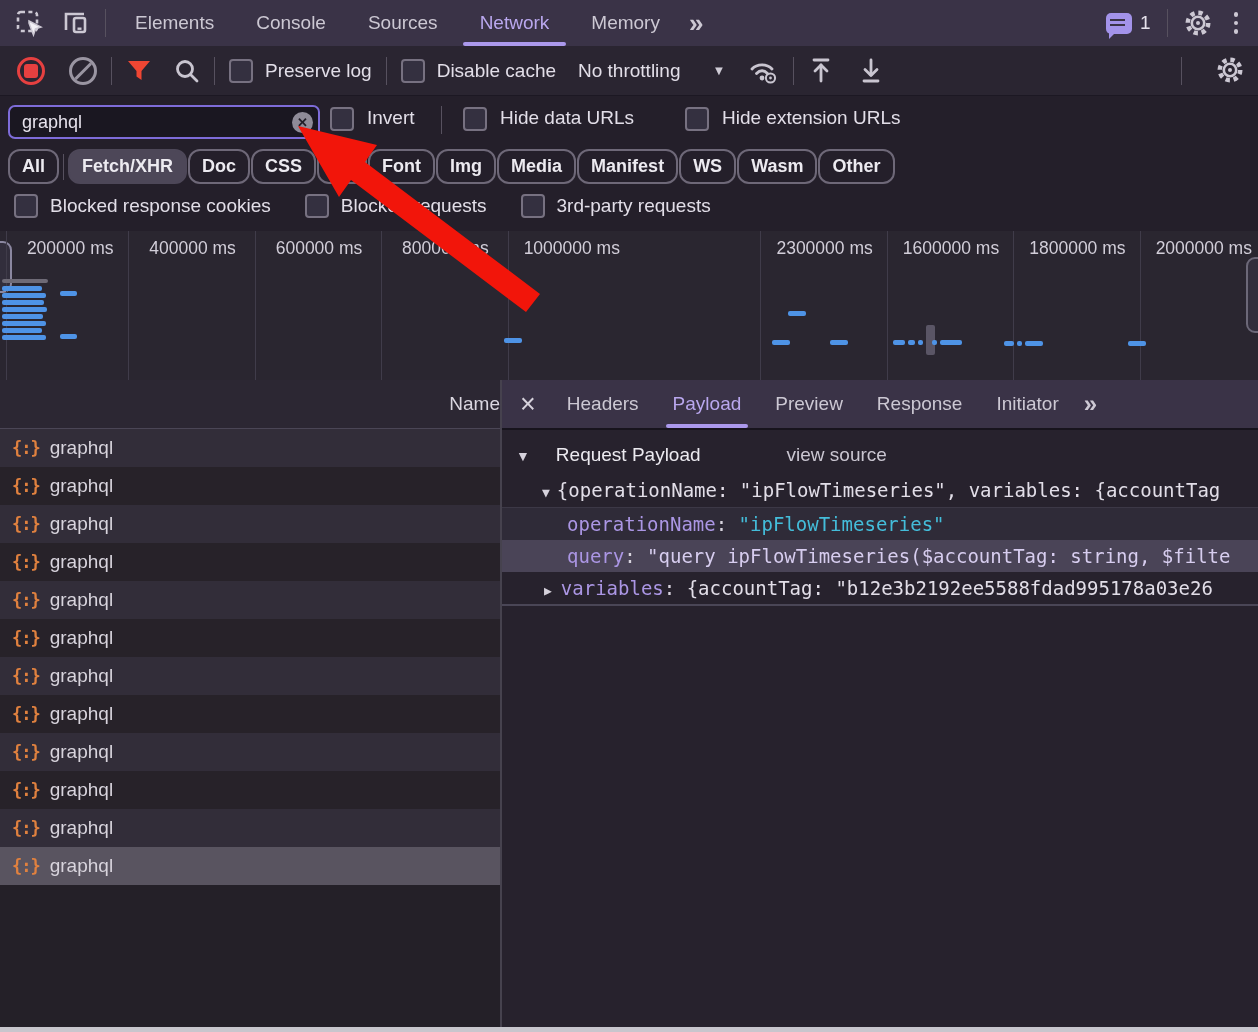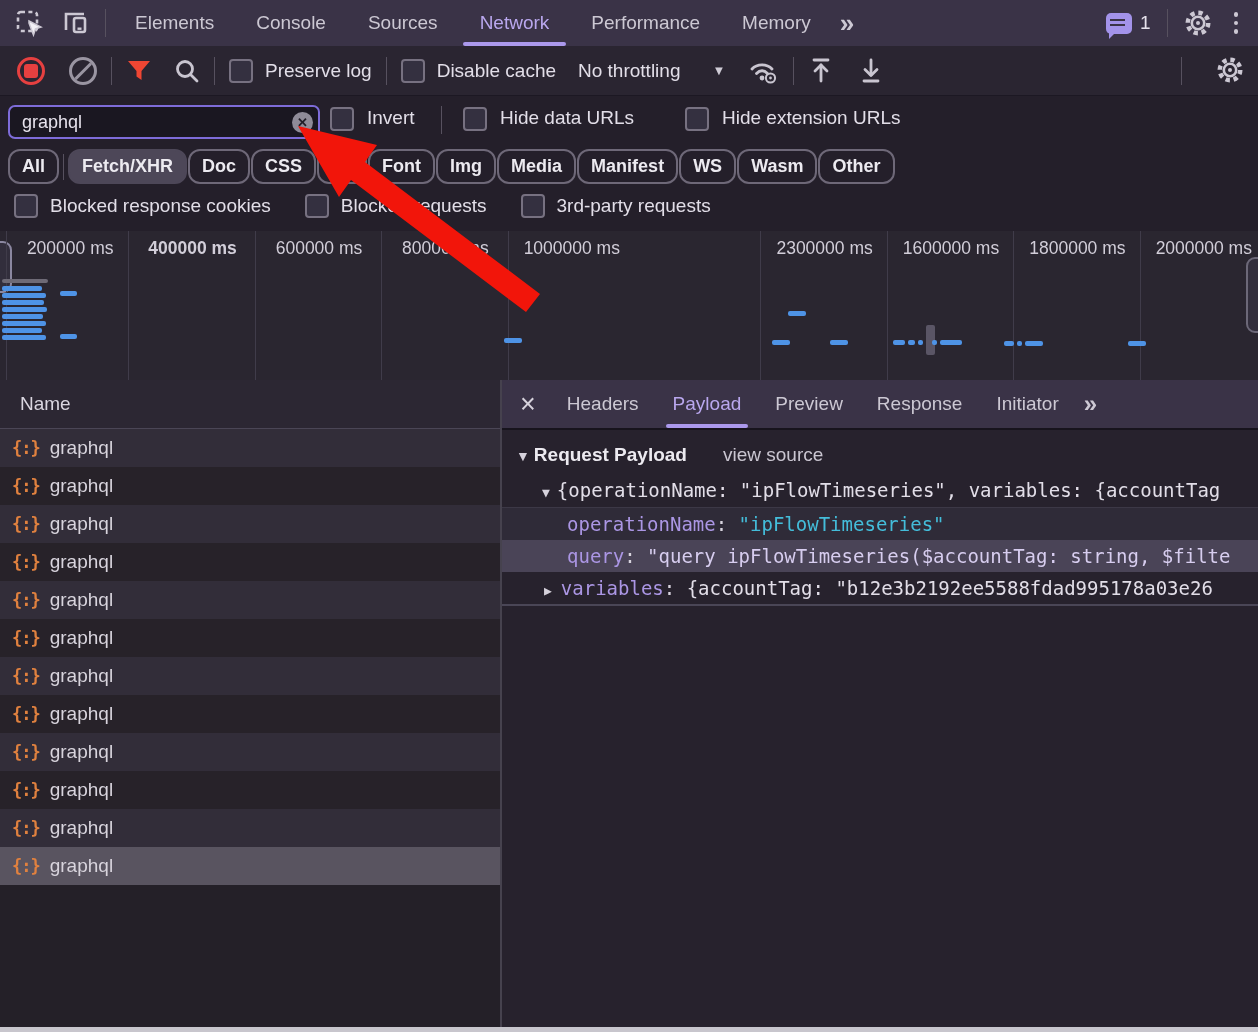--- a/index.html
+++ b/index.html
@@ -57,39 +57,39 @@
   .ovcol span{display:inline-block;margin-top:7px;font-size:17.5px;color:#d2ced9;white-space:nowrap;}
   .bar{position:absolute;border-radius:2px;background:#4e93e6;}
   .bar.gray{background:#6e6a76;}
   .selmark{position:absolute;background:#5a5565;border-radius:2px;}
   .pillL{position:absolute;left:-9px;top:10px;width:17px;height:48px;border:2.5px solid #8b87a0;border-radius:9px;background:#322e3c;}
   .pillR{position:absolute;right:-9px;top:26px;width:17px;height:72px;border:2.5px solid #6c6878;border-radius:9px;background:#322e3c;}
 
   
   .leftpane{position:absolute;left:0;top:380px;width:500px;bottom:5px;background:#242028;border-right:2px solid #46424e;}
   .lheader{height:48px;background:#2c2733;border-bottom:1px solid #4b4656;color:#dad6e0;font-size:19px;
-           line-height:48px;padding-left:20px;}
+           line-height:48px;padding-left:20px;text-align:right;}
   .row{height:38px;display:flex;align-items:center;font-size:19px;color:#d8d4dd;}
   .row:nth-child(odd){background:#322d39;}
   .row:nth-child(even){background:#272229;}
   .row.selected{background:#595460;}
   .jicon{color:#e0813f;font-family:"DejaVu Sans Mono",monospace;font-weight:bold;font-size:17px;
          margin:0 10px 0 12px;letter-spacing:-1px;}
 
   
   .rightpane{position:absolute;left:502px;right:0;top:380px;bottom:5px;background:#27222d;}
   .dtabbar{height:48px;background:#3a3347;display:flex;align-items:center;border-bottom:2px solid #17141d;}
   .close{color:#d6d2dc;font-size:27px;margin:0 14px 0 18px;line-height:44px;}
   .dtab{height:48px;line-height:48px;padding:0 17px;font-size:19px;color:#ccc8d3;position:relative;}
   .dtab.selected{color:#b9a7ee;}
   .dtab.selected::after{content:"";position:absolute;left:10px;right:10px;bottom:0;height:4px;background:#ab99ec;border-radius:3px;}
   .pheader{display:flex;align-items:baseline;margin:14px 0 8px 14px;}
   .pcaret{color:#d6d2dc;font-size:14px;margin-right:4px;}
-  .ptitle{color:#eceaf0;font-size:19px;font-weight:bold;}
-  .psrc{color:#cac6d1;font-size:19px;margin-left:36px;}
+  .ptitle{color:#eceaf0;font-size:19px;font-weight:normal;margin-left:22px;}
+  .psrc{color:#cac6d1;font-size:19px;margin-left:86px;}
   .mono{font-family:"DejaVu Sans Mono",monospace;font-size:19px;white-space:pre;overflow:hidden;}
   .ppreview{height:33px;line-height:33px;color:#e2dee8;padding-left:40px;}
   .ppreview .pcaret{font-size:13px;margin-right:7px;}
   .prow{height:32px;line-height:32px;}
   .prow.op{background:#2f2b38;border-top:1px solid #3c3846;padding-left:65px;}
   .prow.query{background:#4a4457;padding-left:65px;}
   .prow.vars{padding-left:42px;border-bottom:2px solid #4a4656;}
   .prow.vars .pcaret{font-size:13px;margin-right:9px;}
   .k{color:#ab96e4;} .sep{color:#d8d4de;} .cy{color:#44bdda;} .w{color:#e2dee8;} .qv{color:#d7cdef;}
 
@@ -117,21 +117,20 @@
           <rect x="16.5" y="17.5" width="4" height="2.4" fill="#ccc8d3"></rect>
         </svg>
       </span>
     </div>
     <span class="vsep" style="height:28px;margin-right:8px"></span>
     <div id="main-tabs" style="display:flex;align-items:flex-end">
         <div class="tab">Elements</div>
         <div class="tab">Console</div>
         <div class="tab">Sources</div>
         <div class="tab selected">Network</div>
-        <div class="tab">Performance</div>
         <div class="tab">Memory</div>
       </div>
     <span class="chev">»</span>
     <div class="tb-right">
       <span class="bubble"></span>
       <span class="cnt">1</span>
       <span class="vsep" style="height:28px"></span>
       <span>
         <svg class="ic" width="28" height="28" viewBox="0 0 28 28">
           <circle cx="14" cy="14" r="10" fill="none" stroke="#ccc8d3" stroke-width="5" stroke-dasharray="4.2 3.66"></circle>
@@ -258,21 +257,21 @@
           <span class="cb"></span>
           <span>3rd-party requests</span>
         </div>
       </div>
   </div>
 
   <div class="overview" id="overview">
     <span class="pillL"></span>
     <span class="pillR"></span>
   <div class="ovcol" style="left: 6px; width: 126.4px;"><span>200000 ms</span></div>
-      <div class="ovcol" style="left: 128.4px; width: 126.4px; font-weight: bold;"><span>400000 ms</span></div>
+      <div class="ovcol" style="left: 128.4px; width: 126.4px;"><span>400000 ms</span></div>
       <div class="ovcol" style="left: 254.8px; width: 126.4px;"><span>600000 ms</span></div>
       <div class="ovcol" style="left: 381.2px; width: 126.4px;"><span>800000 ms</span></div>
       <div class="ovcol" style="left: 507.6px; width: 126.4px;"><span>1000000 ms</span></div>
       <div class="ovcol" style="left: 760.4px; width: 126.4px;"><span>2300000 ms</span></div>
       <div class="ovcol" style="left: 886.8px; width: 126.4px;"><span>1600000 ms</span></div>
       <div class="ovcol" style="left: 1013.2px; width: 126.4px;"><span>1800000 ms</span></div>
       <div class="ovcol" style="left: 1139.6px; width: 126.4px;"><span>2000000 ms</span></div>
       <div class="selmark" style="left: 926px; top: 94px; width: 9px; height: 30px;"></div>
       <div class="bar gray" style="left: 2px; top: 48px; width: 46px; height: 4px;"></div>
       <div class="bar" style="left: 2px; top: 55px; width: 40px; height: 5px;"></div>

